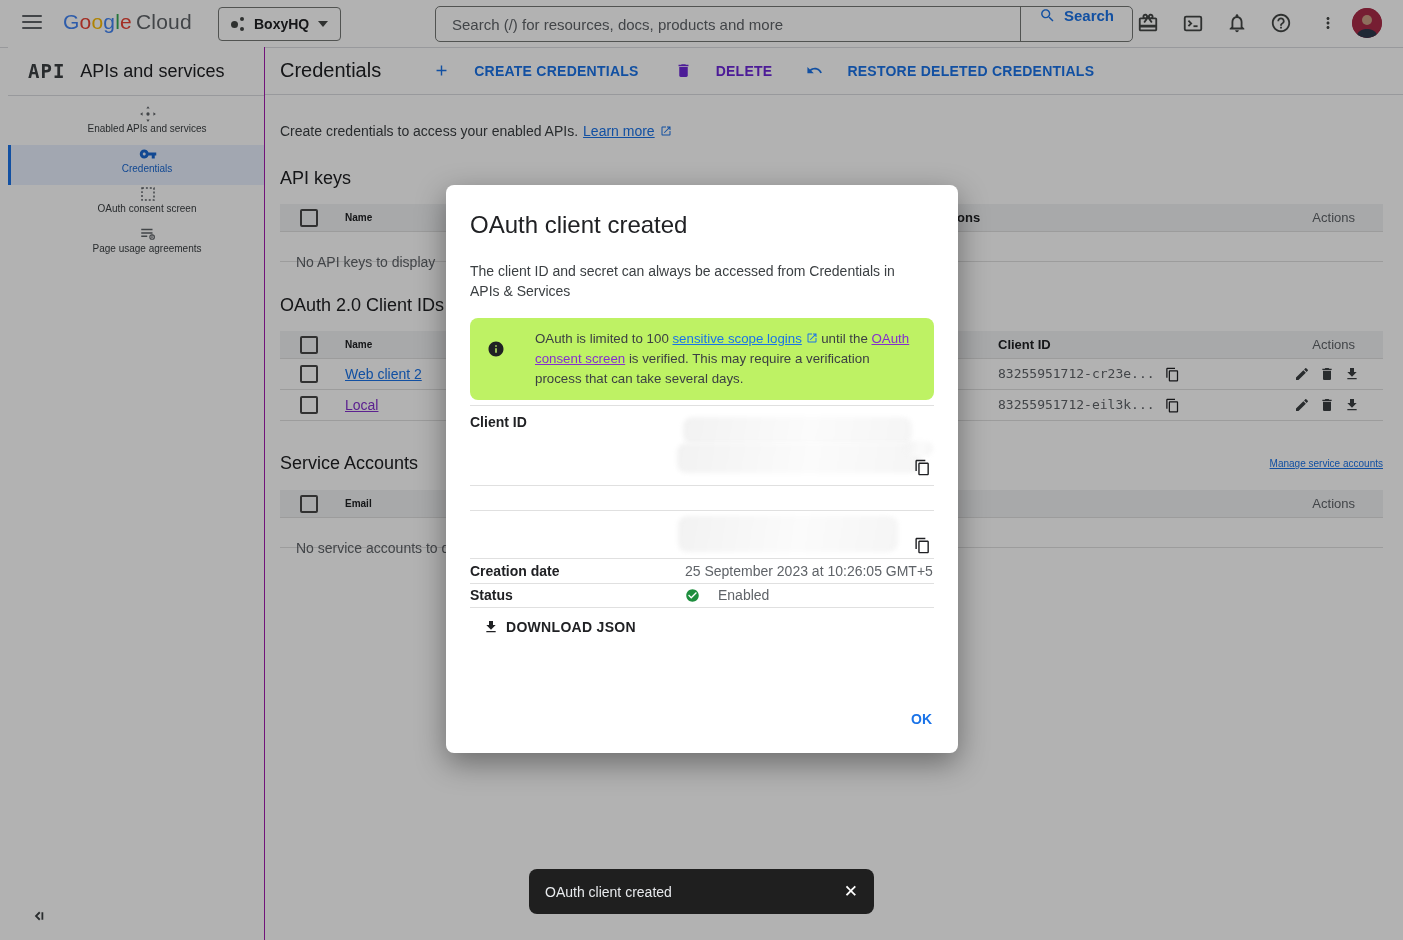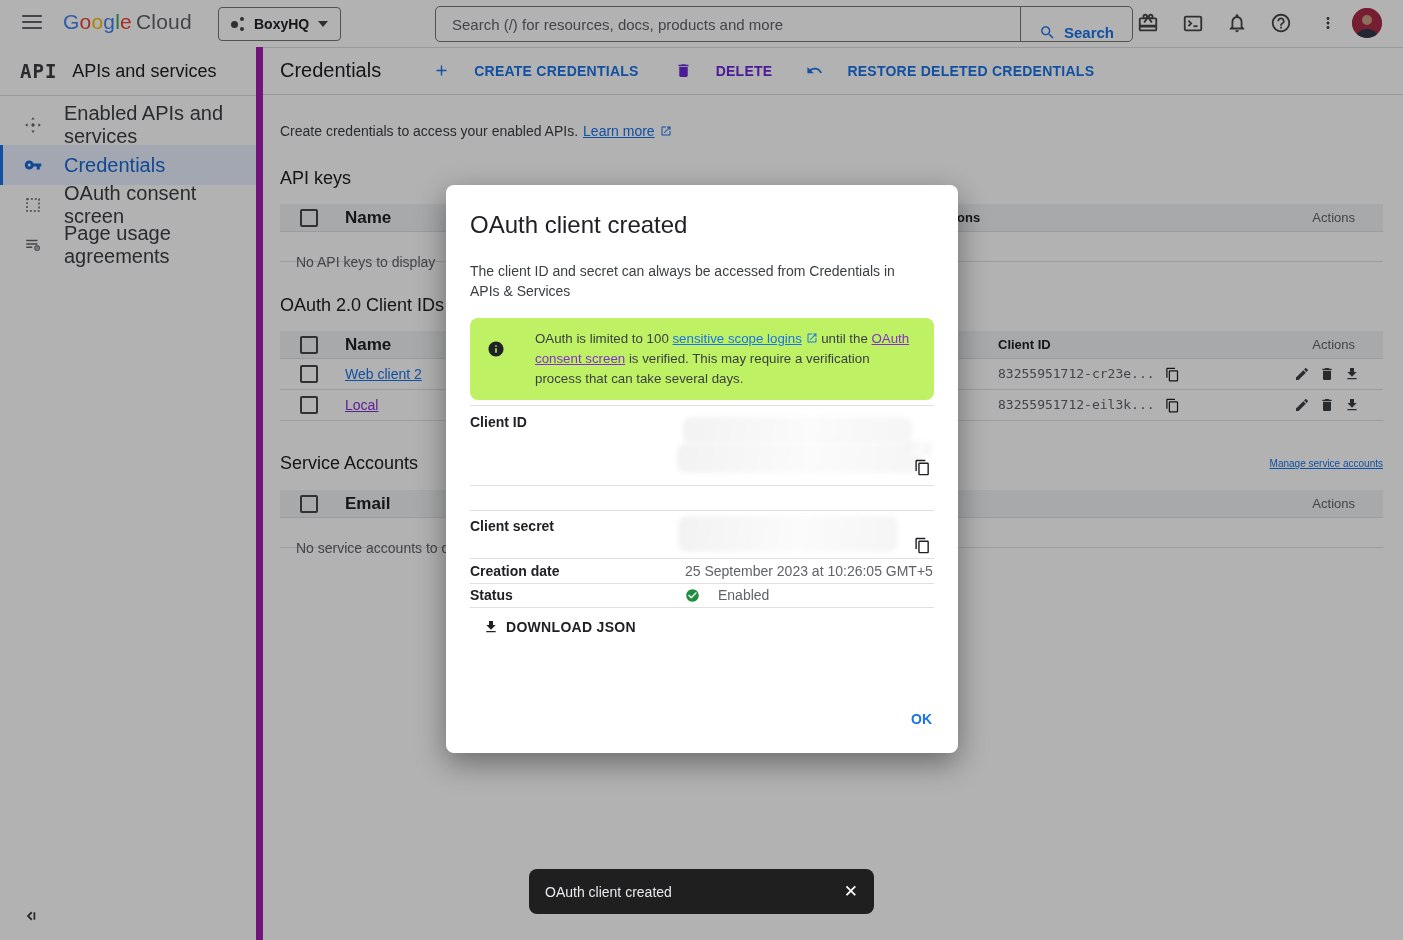--- a/index.html
+++ b/index.html
@@ -19,32 +19,32 @@
            display:flex;align-items:center;padding:0 12px;gap:9px;background:#fff;font-size:14px;font-weight:600;}
   .projdots{position:relative;width:14px;height:14px;}
   .projdots i{position:absolute;border-radius:50%;background:#444746;}
   .projdots i:nth-child(1){width:7px;height:7px;left:0;top:4px;}
   .projdots i:nth-child(2){width:4px;height:4px;right:1px;top:0;}
   .projdots i:nth-child(3){width:4px;height:4px;right:1px;bottom:0;}
   .caret{width:0;height:0;border-left:5px solid transparent;border-right:5px solid transparent;border-top:6px solid #444746;}
   .search{position:absolute;left:400px;top:6px;width:696px;height:34px;border:1px solid #747775;border-radius:5px;
           display:flex;align-items:center;background:#fff;margin-left:35px;}
   .search .ph{flex:1;padding:0 16px;font-size:15px;color:#5f6368;}
-  .searchbtn{display:flex;align-items:flex-end;gap:8px;height:100%;padding:0 18px;border-left:1px solid #747775;
+  .searchbtn{display:flex;align-items:flex-start;gap:8px;height:100%;padding:0 18px;border-left:1px solid #747775;
              color:#1a73e8;font-size:15px;font-weight:600;cursor:pointer;}
   .tb-ic{position:absolute;top:12px;width:22px;height:22px;color:#444746;cursor:pointer;}
   .avatar{position:absolute;left:1352px;top:8px;width:30px;height:30px;border-radius:50%;overflow:hidden;background:#a92c48;}
 
   
-  .sidebar{position:absolute;top:47px;left:0;width:256px;bottom:0;background:#fff;border-right:7px solid #a21caf;z-index:1;}
+  .sidebar{position:absolute;top:47px;left:8px;width:256px;bottom:0;background:#fff;border-right:1px solid #a21caf;z-index:1;}
   .sb-head{height:48px;border-bottom:1px solid #dadce0;display:flex;align-items:center;}
   .sb-logo{margin-left:20px;font-family:"DejaVu Sans Mono",monospace;font-weight:700;font-size:19px;color:#3c4043;letter-spacing:1px;}
   .sb-title{margin-left:15px;font-size:18px;color:#202124;}
   .sb-nav{margin-top:9px;}
-  .sb-item{height:40px;display:flex;align-items:center;cursor:pointer;font-size:20px;color:#3c4043;}
+  .sb-item{height:40px;display:flex;align-items:center;cursor:pointer;font-size:10px;color:#3c4043;flex-direction:column;}
   .sb-item .ic{width:18px;height:18px;margin-left:24px;color:#5f6368;flex:none;}
   .sb-item .lbl{margin-left:22px;}
   .sb-item.sel{background:#e8f0fe;box-shadow:inset 3px 0 0 #1a73e8;color:#1967d2;}
   .sb-item.sel .ic{color:#1967d2;}
   .collapse{position:absolute;left:22px;bottom:15px;width:18px;height:18px;color:#3c4043;cursor:pointer;}
 
   
   .main{position:absolute;left:257px;top:47px;right:0;bottom:0;background:#fff;}
   .m-head{height:47px;border-bottom:1px solid #dadce0;display:flex;align-items:center;}
   .m-title{margin-left:23px;font-size:20px;color:#202124;}
@@ -55,21 +55,21 @@
   .content{padding:0 20px 0 23px;}
   .intro{margin-top:28px;font-size:14px;color:#3c4043;display:flex;align-items:center;gap:5px;}
   a.lnk{color:#1a73e8;text-decoration:underline;cursor:pointer;}
   a.lnk-v{color:#8430ce;text-decoration:underline;cursor:pointer;}
   .sect-title{font-size:18px;color:#202124;font-weight:400;}
   .t-apikeys{margin-top:29px;}
   .tbl{margin-top:15px;}
   .trow{position:relative;border-bottom:1px solid #e0e0e0;}
   .thead{height:27px;background:#f1f3f4;}
   .trow .chk{position:absolute;left:20px;top:50%;margin-top:-9px;width:14px;height:14px;border:2px solid #474747;border-radius:2px;background:transparent;cursor:pointer;}
-  .hname{position:absolute;left:65px;top:0;line-height:27px;font-size:17px;font-weight:600;color:#202124;text-align:center;}
+  .hname{position:absolute;left:65px;top:0;line-height:27px;font-size:10px;font-weight:600;color:#202124;text-align:center;}
   .hactions{position:absolute;right:28px;top:0;line-height:27px;font-size:13px;color:#5f6368;}
   .hrestr{position:absolute;left:625px;top:0;line-height:27px;font-size:13px;font-weight:600;color:#202124;}
   .hid{position:absolute;left:718px;top:0;line-height:27px;font-size:13px;font-weight:600;color:#202124;}
   .emptyrow{height:29px;}
   .emptyrow .txt{position:absolute;left:16px;top:16px;line-height:29px;font-size:14px;color:#5f6368;}
   .drow{height:30px;}
   .drow .name{position:absolute;left:65px;top:0;line-height:30px;font-size:14px;}
   .drow .cid{position:absolute;left:718px;top:0;line-height:30px;font-size:13px;color:#5f6368;
              font-family:"DejaVu Sans Mono",monospace;display:flex;align-items:center;gap:10px;}
   .drow .acts{position:absolute;right:23px;top:7px;display:flex;gap:9px;color:#3c4043;}
@@ -349,21 +349,20 @@
         <span class="lbl">Client ID</span>
         <span class="blur" style="left:213px;top:11px;width:229px;height:27px"></span>
         <span class="blur" style="left:207px;top:37px;width:244px;height:30px"></span>
         <span class="blur" style="left:435px;top:35px;width:28px;height:15px"></span>
         <svg class="cpy" style="left:444px;top:53px" viewBox="0 0 24 24" fill="currentColor">
             <path d="M16 1H4c-1.1 0-2 .9-2 2v14h2V3h12V1zm3 4H8c-1.1 0-2 .9-2 2v14c0 1.1.9 2 2 2h11c1.1 0 2-.9 2-2V7c0-1.1-.9-2-2-2zm0 16H8V7h11v14z"></path>
           </svg>
       </div>
       <div class="rw-gap"></div>
       <div class="drw rw-sec">
-        <span class="lbl">Client secret</span>
         <span class="blur" style="left:208px;top:5px;width:220px;height:36px"></span>
         <svg class="cpy" style="left:444px;top:26px" viewBox="0 0 24 24" fill="currentColor">
             <path d="M16 1H4c-1.1 0-2 .9-2 2v14h2V3h12V1zm3 4H8c-1.1 0-2 .9-2 2v14c0 1.1.9 2 2 2h11c1.1 0 2-.9 2-2V7c0-1.1-.9-2-2-2zm0 16H8V7h11v14z"></path>
           </svg>
       </div>
       <div class="drw rw-date">
         <span class="lbl">Creation date</span>
         <span class="val">25 September 2023 at 10:26:05 GMT+5</span>
       </div>
       <div class="drw rw-stat">

